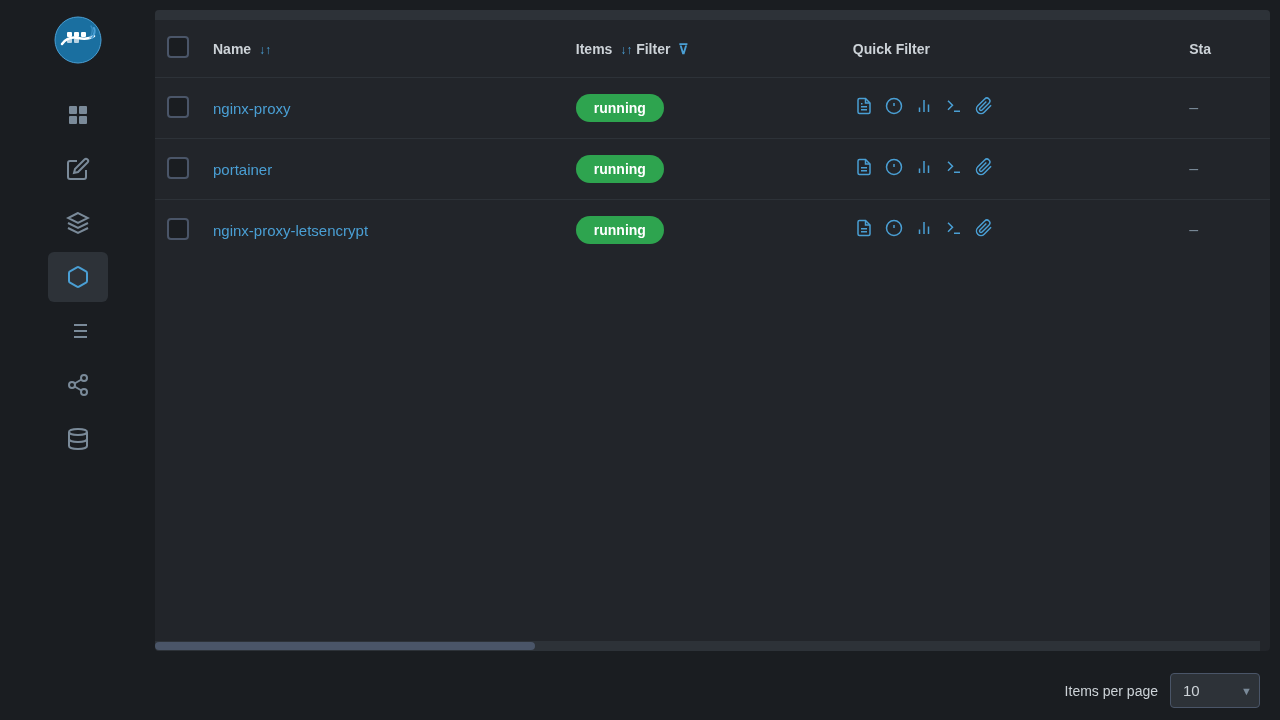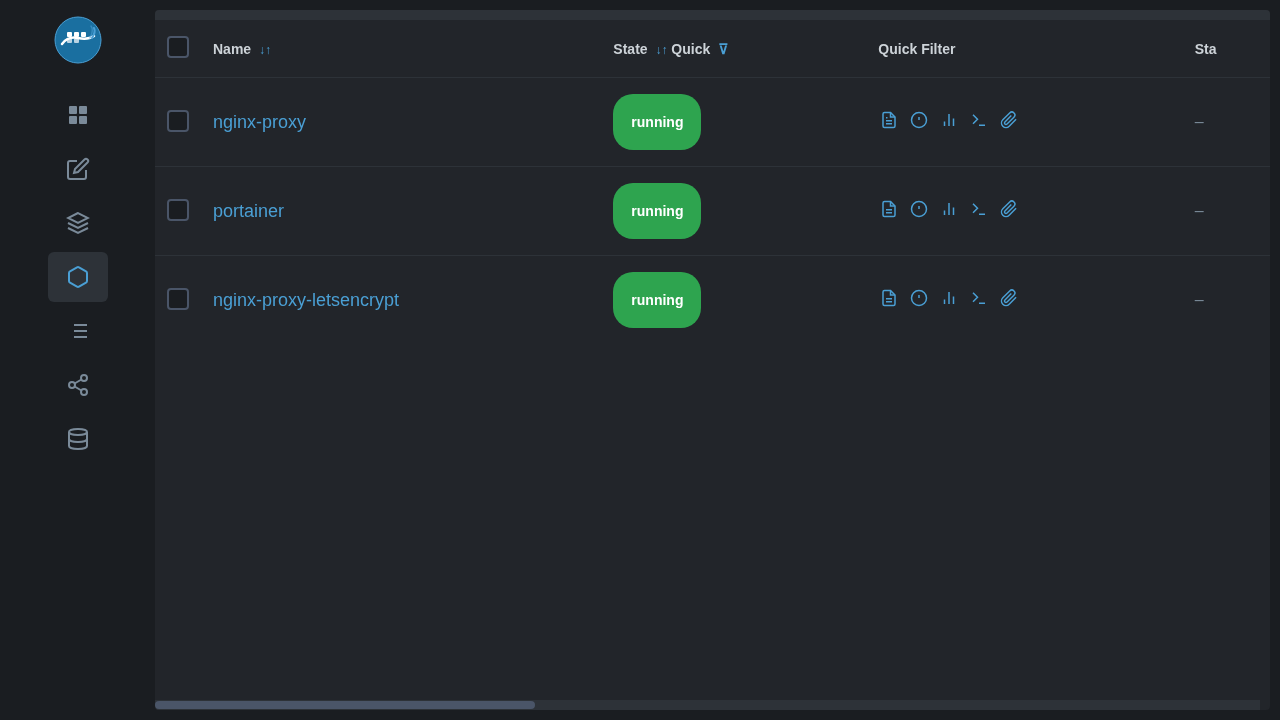--- a/index.html
+++ b/index.html
@@ -151,26 +151,26 @@
       height: 22px;
       border: 2px solid #4a5568;
       border-radius: 4px;
       background: #1a1d21;
       cursor: pointer;
       display: inline-block;
     }
 
     .container-name {
       color: #4a9fd4;
-      font-size: 18px;
+      font-size: 15px;
     }
 
     .state-badge {
       display: inline-block;
-      padding: 20px 18px;
+      padding: 6px 18px;
       border-radius: 20px;
       font-weight: bold;
       font-size: 14px;
     }
 
     .state-running {
       background: #2ea44f;
       color: #fff;
     }
 
@@ -354,23 +354,23 @@
         <thead>
           <tr>
             <th class="checkbox-cell">
               <span class="checkbox"></span>
             </th>
             <th>
               <span>Name</span>
               <span class="sort-icons">↓↑</span>
             </th>
             <th>
-              <span>State</span>
+              <span>Items</span>
               <span class="sort-icons">↓↑</span>
-              <span> Quick </span>
+              <span> Filter </span>
               <span class="filter-icon">⊽</span>
             </th>
             <th>
               <span>Quick Filter</span>
             </th>
             <th>
               <span>Sta</span>
             </th>
           </tr>
         </thead>
@@ -530,13 +530,24 @@
       </table>
     </div>
 
     <div class="scrollbar-bottom">
       <div class="scrollbar-bottom-inner">
         <div class="scrollbar-thumb" style="width: 380px;"></div>
       </div>
     </div>
   </div>
 
+  <div class="bottom-bar">
+    <span class="items-per-page-label">Items per page</span>
+    <div class="select-wrapper">
+      <select class="items-per-page-select">
+        <option value="10">10</option>
+        <option value="25">25</option>
+        <option value="50">50</option>
+        <option value="100">100</option>
+      </select>
+    </div>
+  </div>
 </div>
 
 </body></html>

